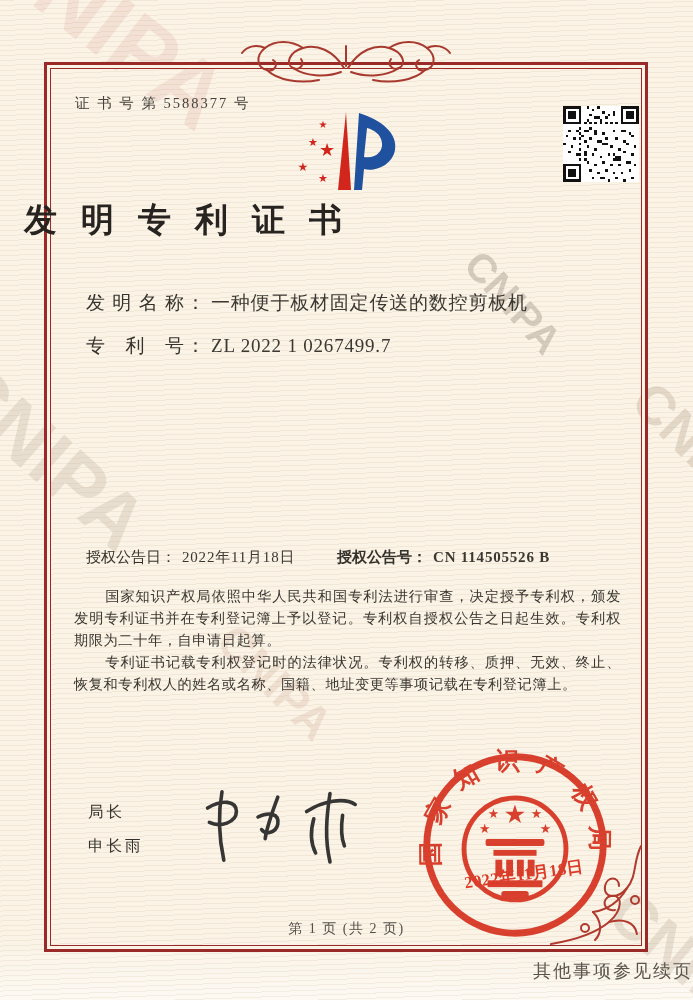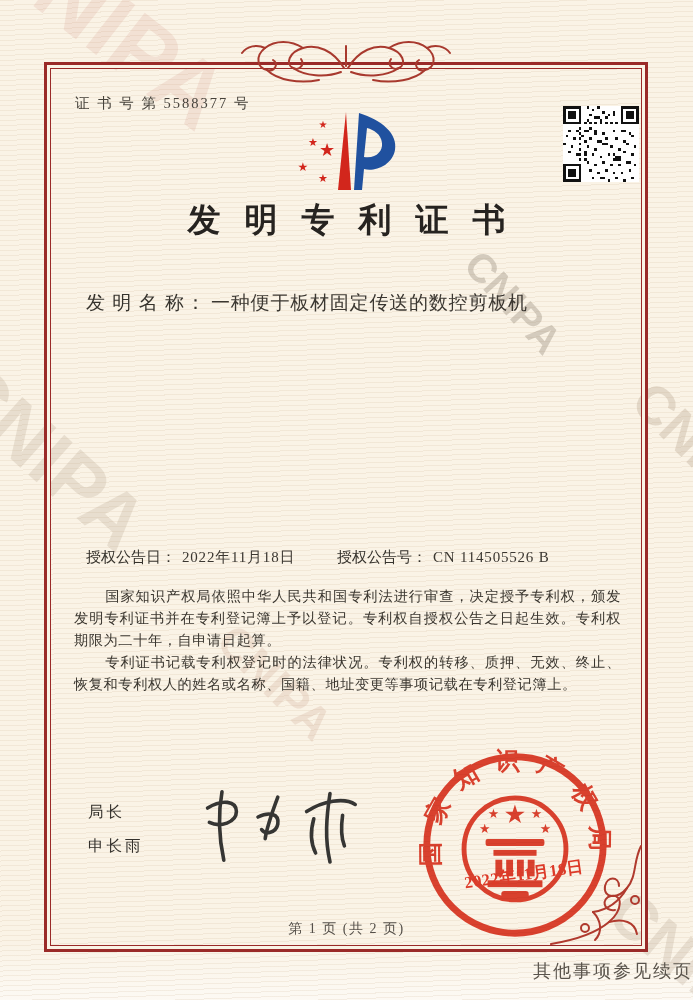--- a/index.html
+++ b/index.html
@@ -11,29 +11,29 @@
       repeating-linear-gradient(178deg, rgba(200,170,135,0.16) 0 1px, rgba(255,255,255,0) 1px 5px),
       linear-gradient(180deg, rgba(255,255,255,0) 94%, rgba(255,255,255,0.55) 100%);}
   .wm{position:absolute;font-family:"Liberation Sans","DejaVu Sans",sans-serif;
     font-weight:bold;pointer-events:none;white-space:nowrap;}
   .frame{position:absolute;left:44px;top:62px;width:604px;height:890px;
     box-sizing:border-box;border:3px solid #9a2a28;
     box-shadow: inset 0 0 0 3px #faf3e6, inset 0 0 0 4px #9a2a28;}
   .cert-no{position:absolute;left:75px;top:94px;font-size:14.5px;letter-spacing:2px;color:#46423b;}
   .logo{position:absolute;left:280px;top:100px;}
   .qr{position:absolute;left:563px;top:106px;}
-  .title{position:absolute;left:0;right:0;top:198px;text-align:center;
+  .title{position:absolute;left:0;right:0;top:198px;text-align:left;
     font-size:33px;font-weight:bold;color:#262320;letter-spacing:24px;text-indent:24px;}
   .fields{position:absolute;left:86px;top:290px;width:540px;}
   .frow{height:43px;font-size:19px;color:#35322c;}
   .flabel{display:inline-block;width:98px;text-align:justify;text-align-last:justify;vertical-align:top;}
   .fcolon{margin-left:2px;}
   .fvalue{margin-left:6px;letter-spacing:0.8px;color:#3b3731;}
   .grant{position:absolute;left:86px;top:548px;font-size:15px;color:#35322c;width:540px;}
-  .grant .pair2{position:absolute;left:251px;top:0;}
+  .grant .pair2{position:absolute;left:251px;top:0;font-weight:bold;}
   .paras{position:absolute;left:74px;top:586px;width:547px;font-size:14.2px;
     line-height:22px;text-align:justify;color:#3a362f;letter-spacing:0.6px;font-family:Liberation Mono, monospace;}
   .paras p{margin:0;text-indent:2.2em;}
   .signer{position:absolute;left:88px;top:802px;font-size:15.5px;letter-spacing:3px;color:#33302b;font-family:Liberation Mono, monospace;}
   .signer div{margin-bottom:13px;}
   .sig{position:absolute;left:195px;top:776px;}
   .seal{position:absolute;left:417px;top:747px;mix-blend-mode:multiply;opacity:0.95;}
   .seal-date{position:absolute;left:433px;top:864px;width:182px;text-align:center;
     transform:rotate(-8deg);font-size:16.5px;font-weight:600;color:#dd3a28;letter-spacing:0.5px;}
   .page-num{position:absolute;left:0;right:0;top:920px;text-align:center;
@@ -205,20 +205,23 @@
         <rect x="19" y="18" width="1" height="1"></rect>
     </g>
   </svg>
 
   <div class="title">发明专利证书</div>
 
   <div class="fields">
     <div class="frow">
       <span class="flabel">发明名称</span><span class="fcolon">：</span><span class="fvalue">一种便于板材固定传送的数控剪板机</span>
     </div>
+    <div class="frow">
+      <span class="flabel">专利号</span><span class="fcolon">：</span><span class="fvalue">ZL 2022 1 0267499.7</span>
+    </div>
   </div>
 
   <div class="grant">
     <span>授权公告日</span><span>：</span><span class="fvalue">2022年11月18日</span>
     <span class="pair2">
       <span>授权公告号</span><span>：</span><span class="fvalue">CN 114505526 B</span>
     </span>
   </div>
 
   <div class="paras">

